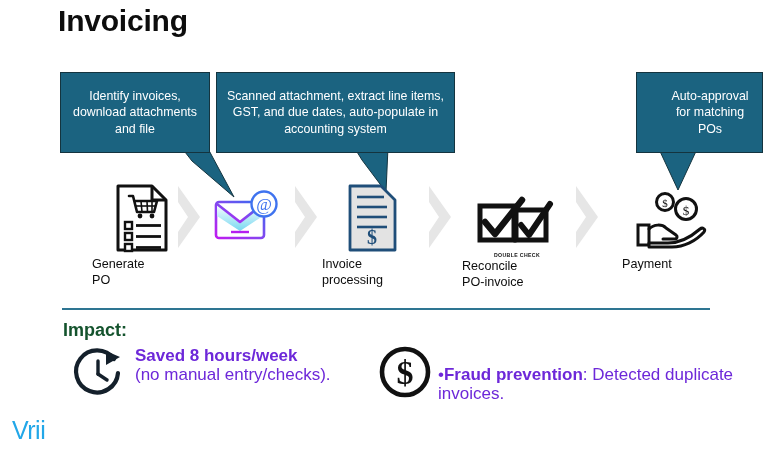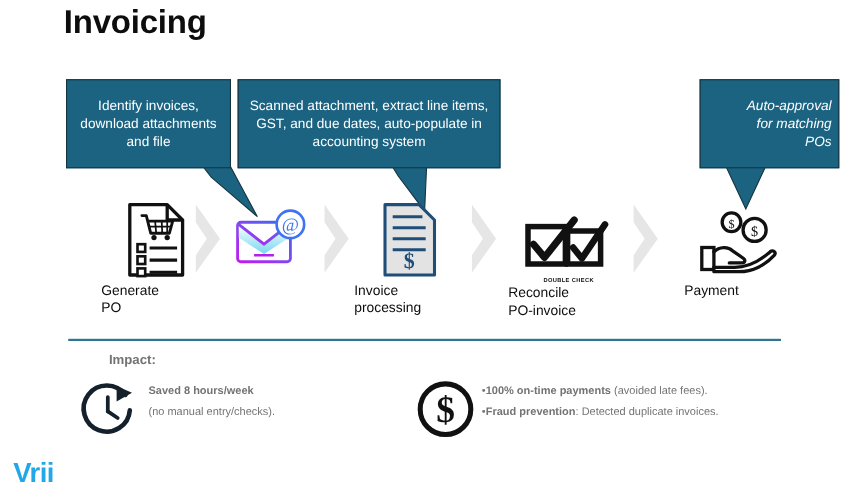--- a/index.html
+++ b/index.html
@@ -25,21 +25,21 @@
     position:absolute;left:0;top:0;
     background:#1b6380;
     border:1px solid #14343f;
     box-sizing:border-box;
     color:#ffffff;
     display:flex;align-items:center;justify-content:center;
     font-size:12.4px;line-height:16.5px;
     padding:4px 6px;
     text-align:center;
   }
-  .callout .box.left{text-align:right;justify-content:flex-start;padding-left:27px;font-style:italic;}
+  .callout .box.left{text-align:center;justify-content:flex-start;padding-left:27px;}
   .callout svg.tail{position:absolute;overflow:visible;}
 
   
   .step{position:absolute;text-align:center;}
   .step .icon{position:absolute;left:0;top:0;}
   .step .label{
     position:absolute;left:0;width:100%;
     font-size:12.6px;font-weight:normal;color:#0d0d0d;
     line-height:16px;text-align:left;
   }
@@ -47,33 +47,33 @@
 
   
   .divider{
     position:absolute;left:62px;top:308px;width:648px;height:2px;
     background:#2e7592;
   }
 
   
   .impact-title{
     position:absolute;left:63px;top:320px;
-    font-size:12px;font-weight:bold;color:#737373;margin-left:36px;
+    font-size:18px;font-weight:bold;color:#14532d;
   }
   .impact-item{position:absolute;}
   .impact-text{
     position:absolute;
-    font-size:10px;line-height:19px;color:#737373;
+    font-size:17px;line-height:19px;color:#6d28d9;
   }
   .impact-text b{font-weight:bold;}
 
   
   .logo{
     position:absolute;left:12px;top:416px;
-    font-size:25px;font-weight:bold;color:#22a7e8;
+    font-size:25px;font-weight:normal;color:#22a7e8;
     letter-spacing:-0.5px;
     font-family:"Liberation Sans", sans-serif;
   }
   .dbl-check{
     position:absolute;
     font-size:5.2px;font-weight:bold;letter-spacing:0.35px;
     color:#111;text-align:center;width:100%;left:0;
   }
 </style>
 </head>
@@ -237,19 +237,19 @@
     <span>(no manual entry/checks).</span>
   </div>
 
   <div class="impact-item" style="left:378px;top:345px;">
     <svg width="54" height="54" viewBox="0 0 54 54">
       <circle cx="27" cy="27" r="23" fill="#ffffff" stroke="#111111" stroke-width="4.6"></circle>
       <text x="27" y="39" font-size="34" font-weight="bold" font-family="'Liberation Serif', serif" fill="#111111" text-anchor="middle">$</text>
     </svg>
   </div>
   <div class="impact-text" style="left:438px;top:346px;width:300px;">
-    <span><span>•</span><b>100% on-time payments</b><span> (avoided late fees).</span></span><br>
+    <br>
     <span><span>•</span><b>Fraud prevention</b><span>: Detected duplicate invoices.</span></span>
   </div>
 
   <div class="logo">Vrii</div>
 
 </div>
 
 </body></html>

